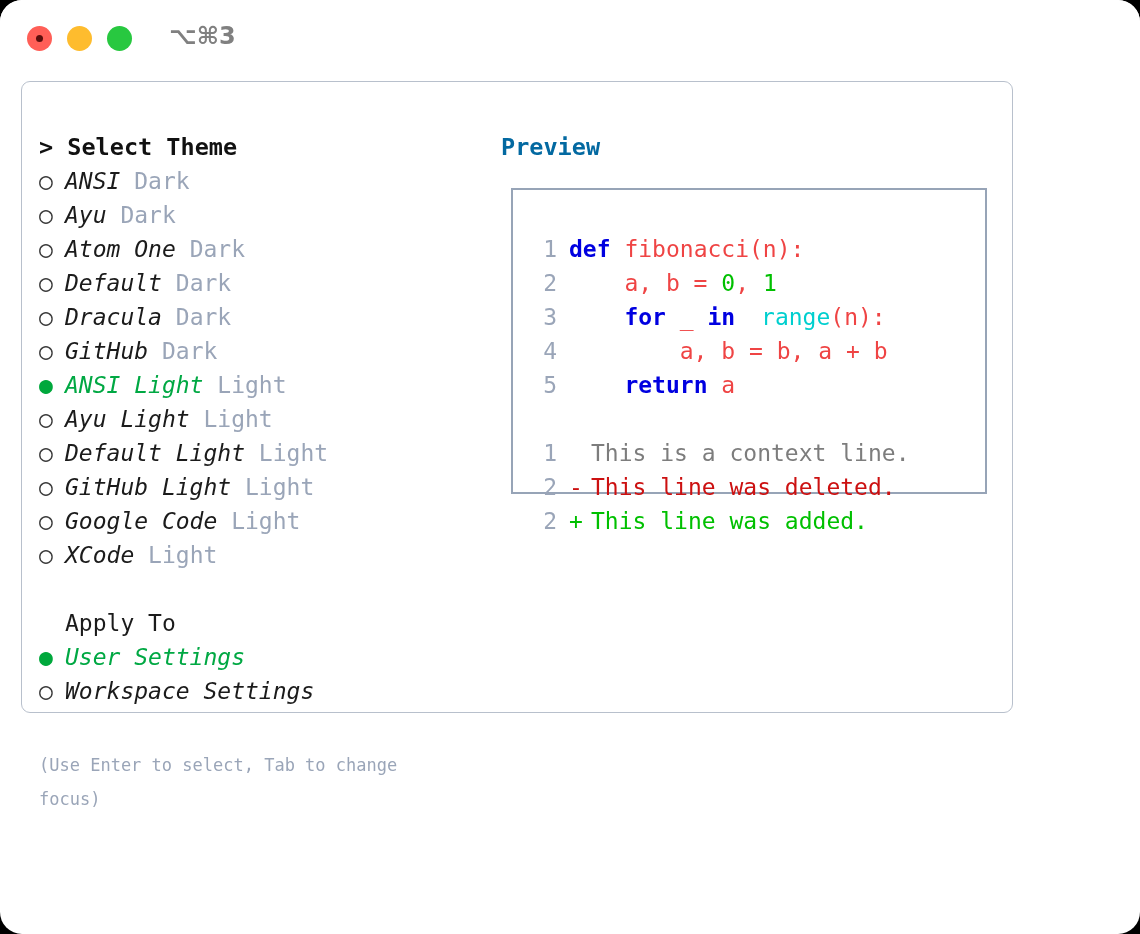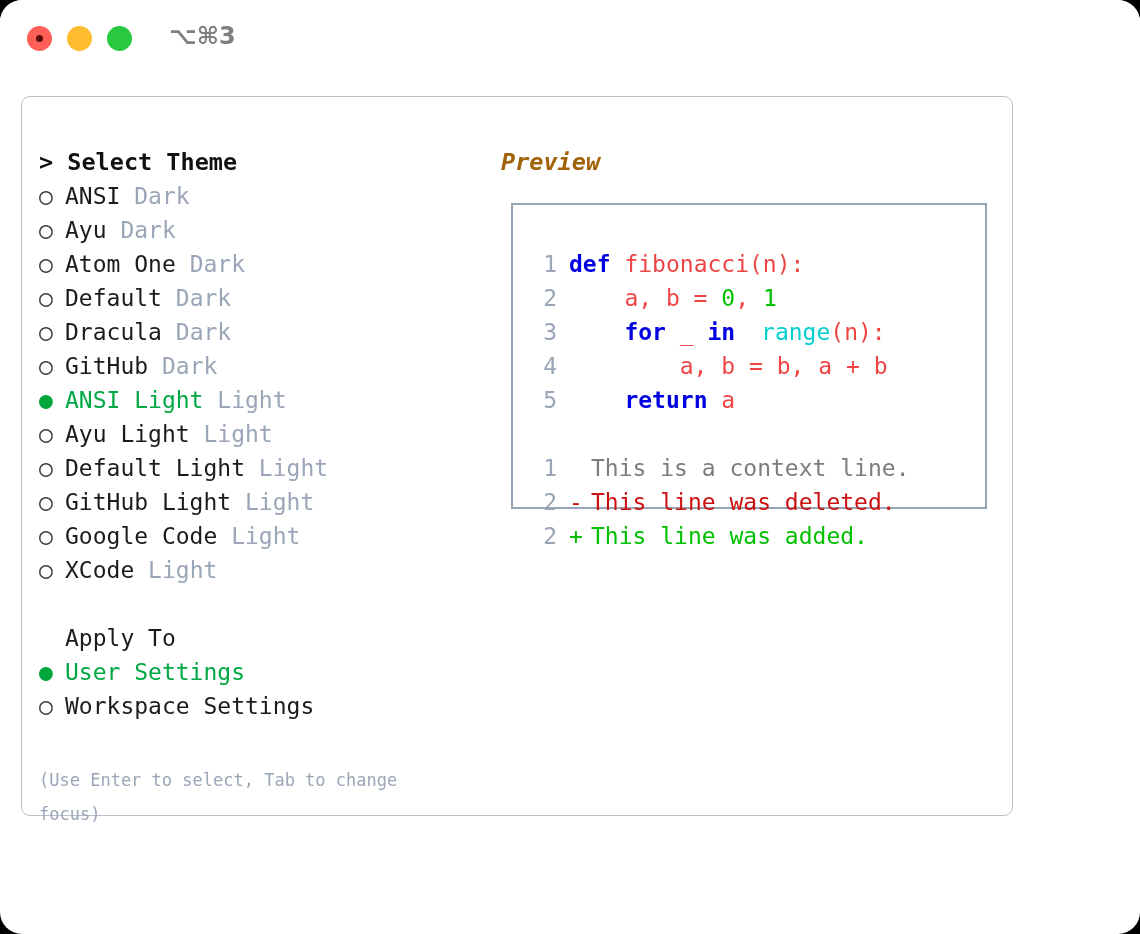--- a/index.html
+++ b/index.html
@@ -56,23 +56,23 @@
     font-size: 24px;
     font-weight: bold;
     color: #808080;
     letter-spacing: 0px;
     font-family: "DejaVu Sans", sans-serif;
   }
   
   #panel {
     position: absolute;
     left: 21px;
-    top: 96px;
+    top: 81px;
     width: 992px;
-    height: 720px;
+    height: 632px;
     border: 1px solid #b8c0cc;
     border-radius: 9px;
     background: #ffffff;
     box-sizing: border-box;
   }
   
   #left-col {
     position: absolute;
     left: 17px;
     top: 48px;
@@ -94,21 +94,21 @@
     display: inline-block;
     width: 26px;
     text-align: left;
   }
   .bullet-empty {
     color: #3c3c3c;
   }
   .bullet-filled {
     color: #00a83c;
   }
-  .opt-name { color: #1b1b1b; }
+  .opt-name { color: #1b1b1b; font-style: italic; }
   .opt-name.selected { color: #00a843; }
   .opt-variant { color: #9aa5b8; }
   .spacer-row { height: 34px; }
   #hint {
     position: absolute;
     left: 17px;
     top: 666px;
     width: 420px;
     font-size: 17px;
     line-height: 34px;
@@ -118,23 +118,22 @@
   
   #right-col {
     position: absolute;
     left: 479px;
     top: 48px;
     width: 480px;
   }
   #preview-title {
     font-size: 23.5px;
     font-weight: bold;
-    color: #a16207;
-    line-height: 34px;
-    font-style: italic;
+    color: #0369a1;
+    line-height: 34px;
   }
   #preview-box {
     position: absolute;
     left: 489px;
     top: 106px;
     width: 476px;
     height: 306px;
     border: 2px solid #97a4b7;
     background: #ffffff;
     box-sizing: border-box;

